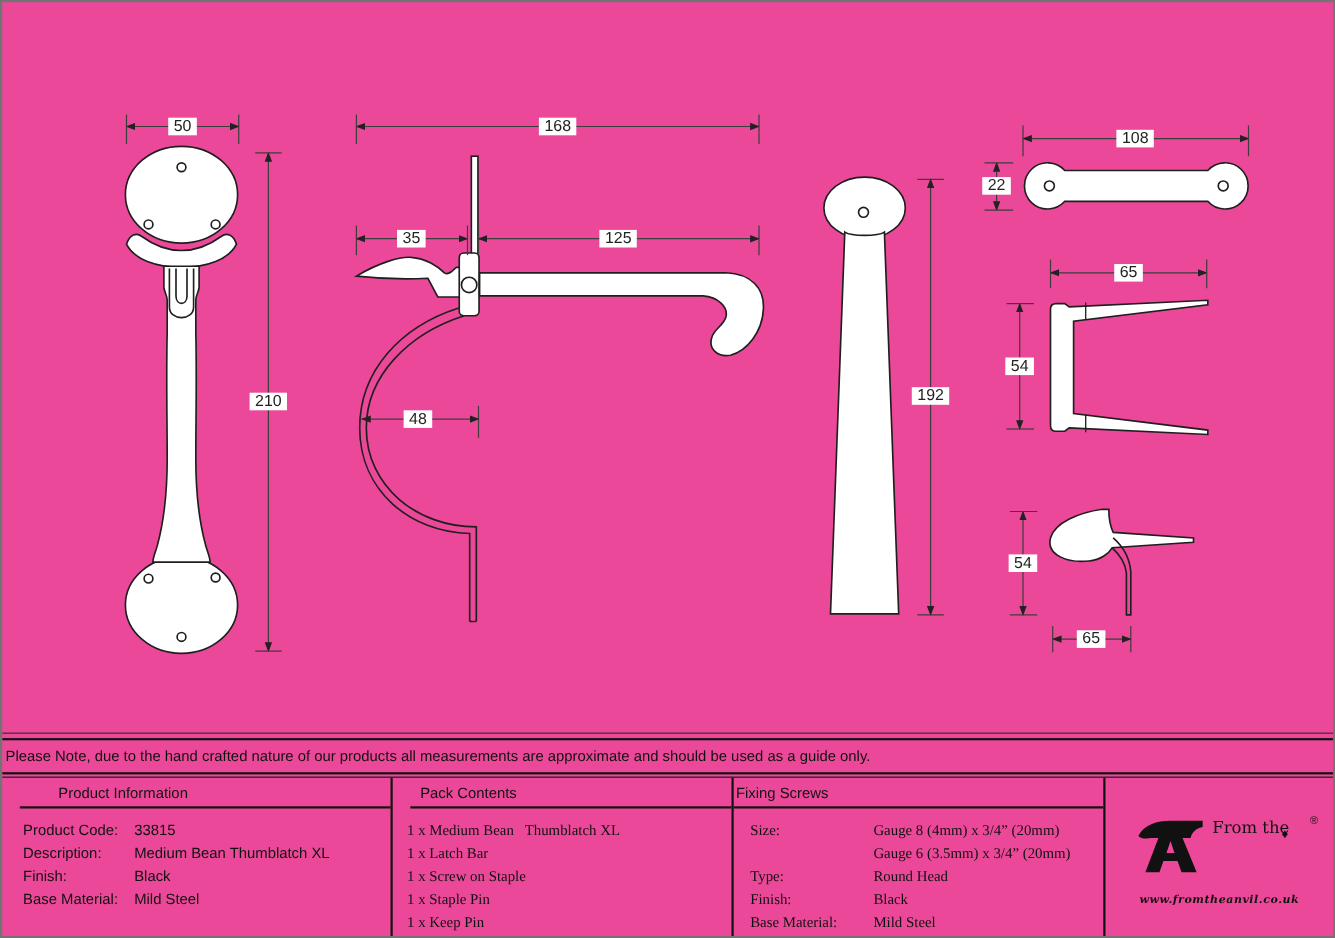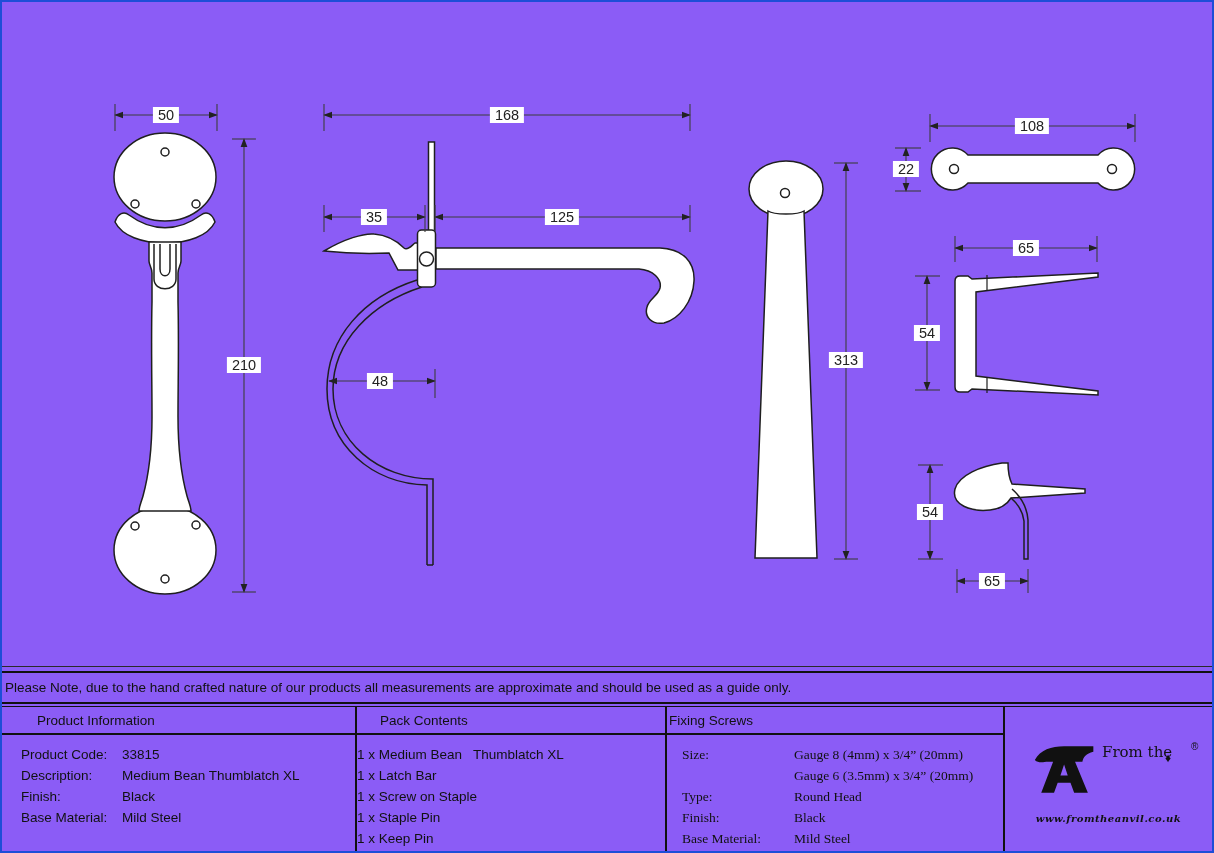--- a/index.html
+++ b/index.html
@@ -1,40 +1,40 @@
 <!DOCTYPE html>
 <html><head>
 <meta charset="utf-8">
 <style>
   html,body{margin:0;padding:0;background:#fff;}
   .page{position:relative;width:1214px;height:853px;box-sizing:border-box;
-        border:2px solid #1d4ed8;background:#8b5cf6;overflow:hidden;
+        border:2px solid #737373;background:#ec4899;overflow:hidden;
         font-family:"Liberation Sans",sans-serif;color:#111;}
   
   .drawings{position:absolute;left:0;top:0;width:1210px;height:664px;border-bottom:1px solid #2a2a2a;}
   .drawings svg{position:absolute;left:0;top:0;}
   .dim-label{position:absolute;transform:translate(-50%,-50%);background:#fff;
              padding:0 5px;font-size:14.5px;color:#222;white-space:nowrap;}
   
   .notebar{position:absolute;left:0;top:669px;width:1210px;height:33px;box-sizing:border-box;
            border-top:2px solid #111;border-bottom:2px solid #111;
            display:flex;align-items:center;padding-left:3px;font-size:13.5px;}
   
   .infotable{position:absolute;left:0;top:704px;width:1210px;height:145px;box-sizing:border-box;
              border-top:1px solid #111;display:flex;font-size:13.5px;}
   .cell{box-sizing:border-box;height:100%;}
   .cell+.cell{border-left:2px solid #111;}
   .c1{width:353px;} .c2{width:310px;} .c3{width:338px;} .c4{width:209px;position:relative;}
   .cell-header{height:26px;display:flex;align-items:center;border-bottom:2px solid #111;}
-  .c1 .cell-header{padding-left:35px;} .c2 .cell-header{padding-left:23px;} .c3 .cell-header{padding-left:2px;}
+  .c1 .cell-header{padding-left:35px;margin-left:16px;} .c2 .cell-header{padding-left:9px;margin-left:16px;} .c3 .cell-header{padding-left:2px;}
   .cell-body{padding-top:9px;}
   .kv{display:flex;line-height:21px;}
   .c1 .kv{padding-left:19px;} .c3 .kv{padding-left:15px;font-family:Liberation Serif, serif;}
   .c1 .kv .k{width:101px;flex:none;} .c3 .kv .k{width:112px;flex:none;}
-  .pack-item{line-height:21px;white-space:pre-wrap;}
+  .pack-item{padding-left:13px;line-height:21px;white-space:pre-wrap;font-family:Liberation Serif, serif;}
   
   .logo-fromthe{position:absolute;left:97px;top:36px;font-family:"DejaVu Serif",serif;font-size:15px;color:#111;}
   .logo-brand{position:absolute;left:92px;top:40px;font-family:"DejaVu Serif",serif;
               font-size:47px;font-weight:600;letter-spacing:1px;color:#111;line-height:1;}
   .logo-diamond{position:absolute;left:160px;top:44px;font-size:12px;color:#111;}
   .logo-reg{position:absolute;left:186px;top:34px;font-size:10px;color:#111;}
   .logo-anvil{position:absolute;left:28px;top:34px;}
   .logo-url{position:absolute;left:0;top:106px;width:100%;text-align:center;
             font-family:"DejaVu Serif",serif;font-style:italic;font-weight:600;
             font-size:10px;letter-spacing:0.5px;color:#111;}
@@ -142,21 +142,21 @@
           <line x1="1026" y1="567" x2="1026" y2="591"></line>
       </g>
     </svg>
 
     <span class="dim-label" style="left:164px;top:113px">50</span>
     <span class="dim-label" style="left:242px;top:363px">210</span>
     <span class="dim-label" style="left:505px;top:113px">168</span>
     <span class="dim-label" style="left:372px;top:215px">35</span>
     <span class="dim-label" style="left:560px;top:215px">125</span>
     <span class="dim-label" style="left:378px;top:379px">48</span>
-    <span class="dim-label" style="left:844px;top:358px">313</span>
+    <span class="dim-label" style="left:844px;top:358px">192</span>
     <span class="dim-label" style="left:1030px;top:124px">108</span>
     <span class="dim-label" style="left:904px;top:167px">22</span>
     <span class="dim-label" style="left:1024px;top:246px">65</span>
     <span class="dim-label" style="left:925px;top:331px">54</span>
     <span class="dim-label" style="left:928px;top:510px">54</span>
     <span class="dim-label" style="left:990px;top:579px">65</span>
   </div>
 
   <div class="notebar">
     <span>Please Note, due to the hand crafted nature of our products all measurements are approximate and should be used as a guide only.</span>

